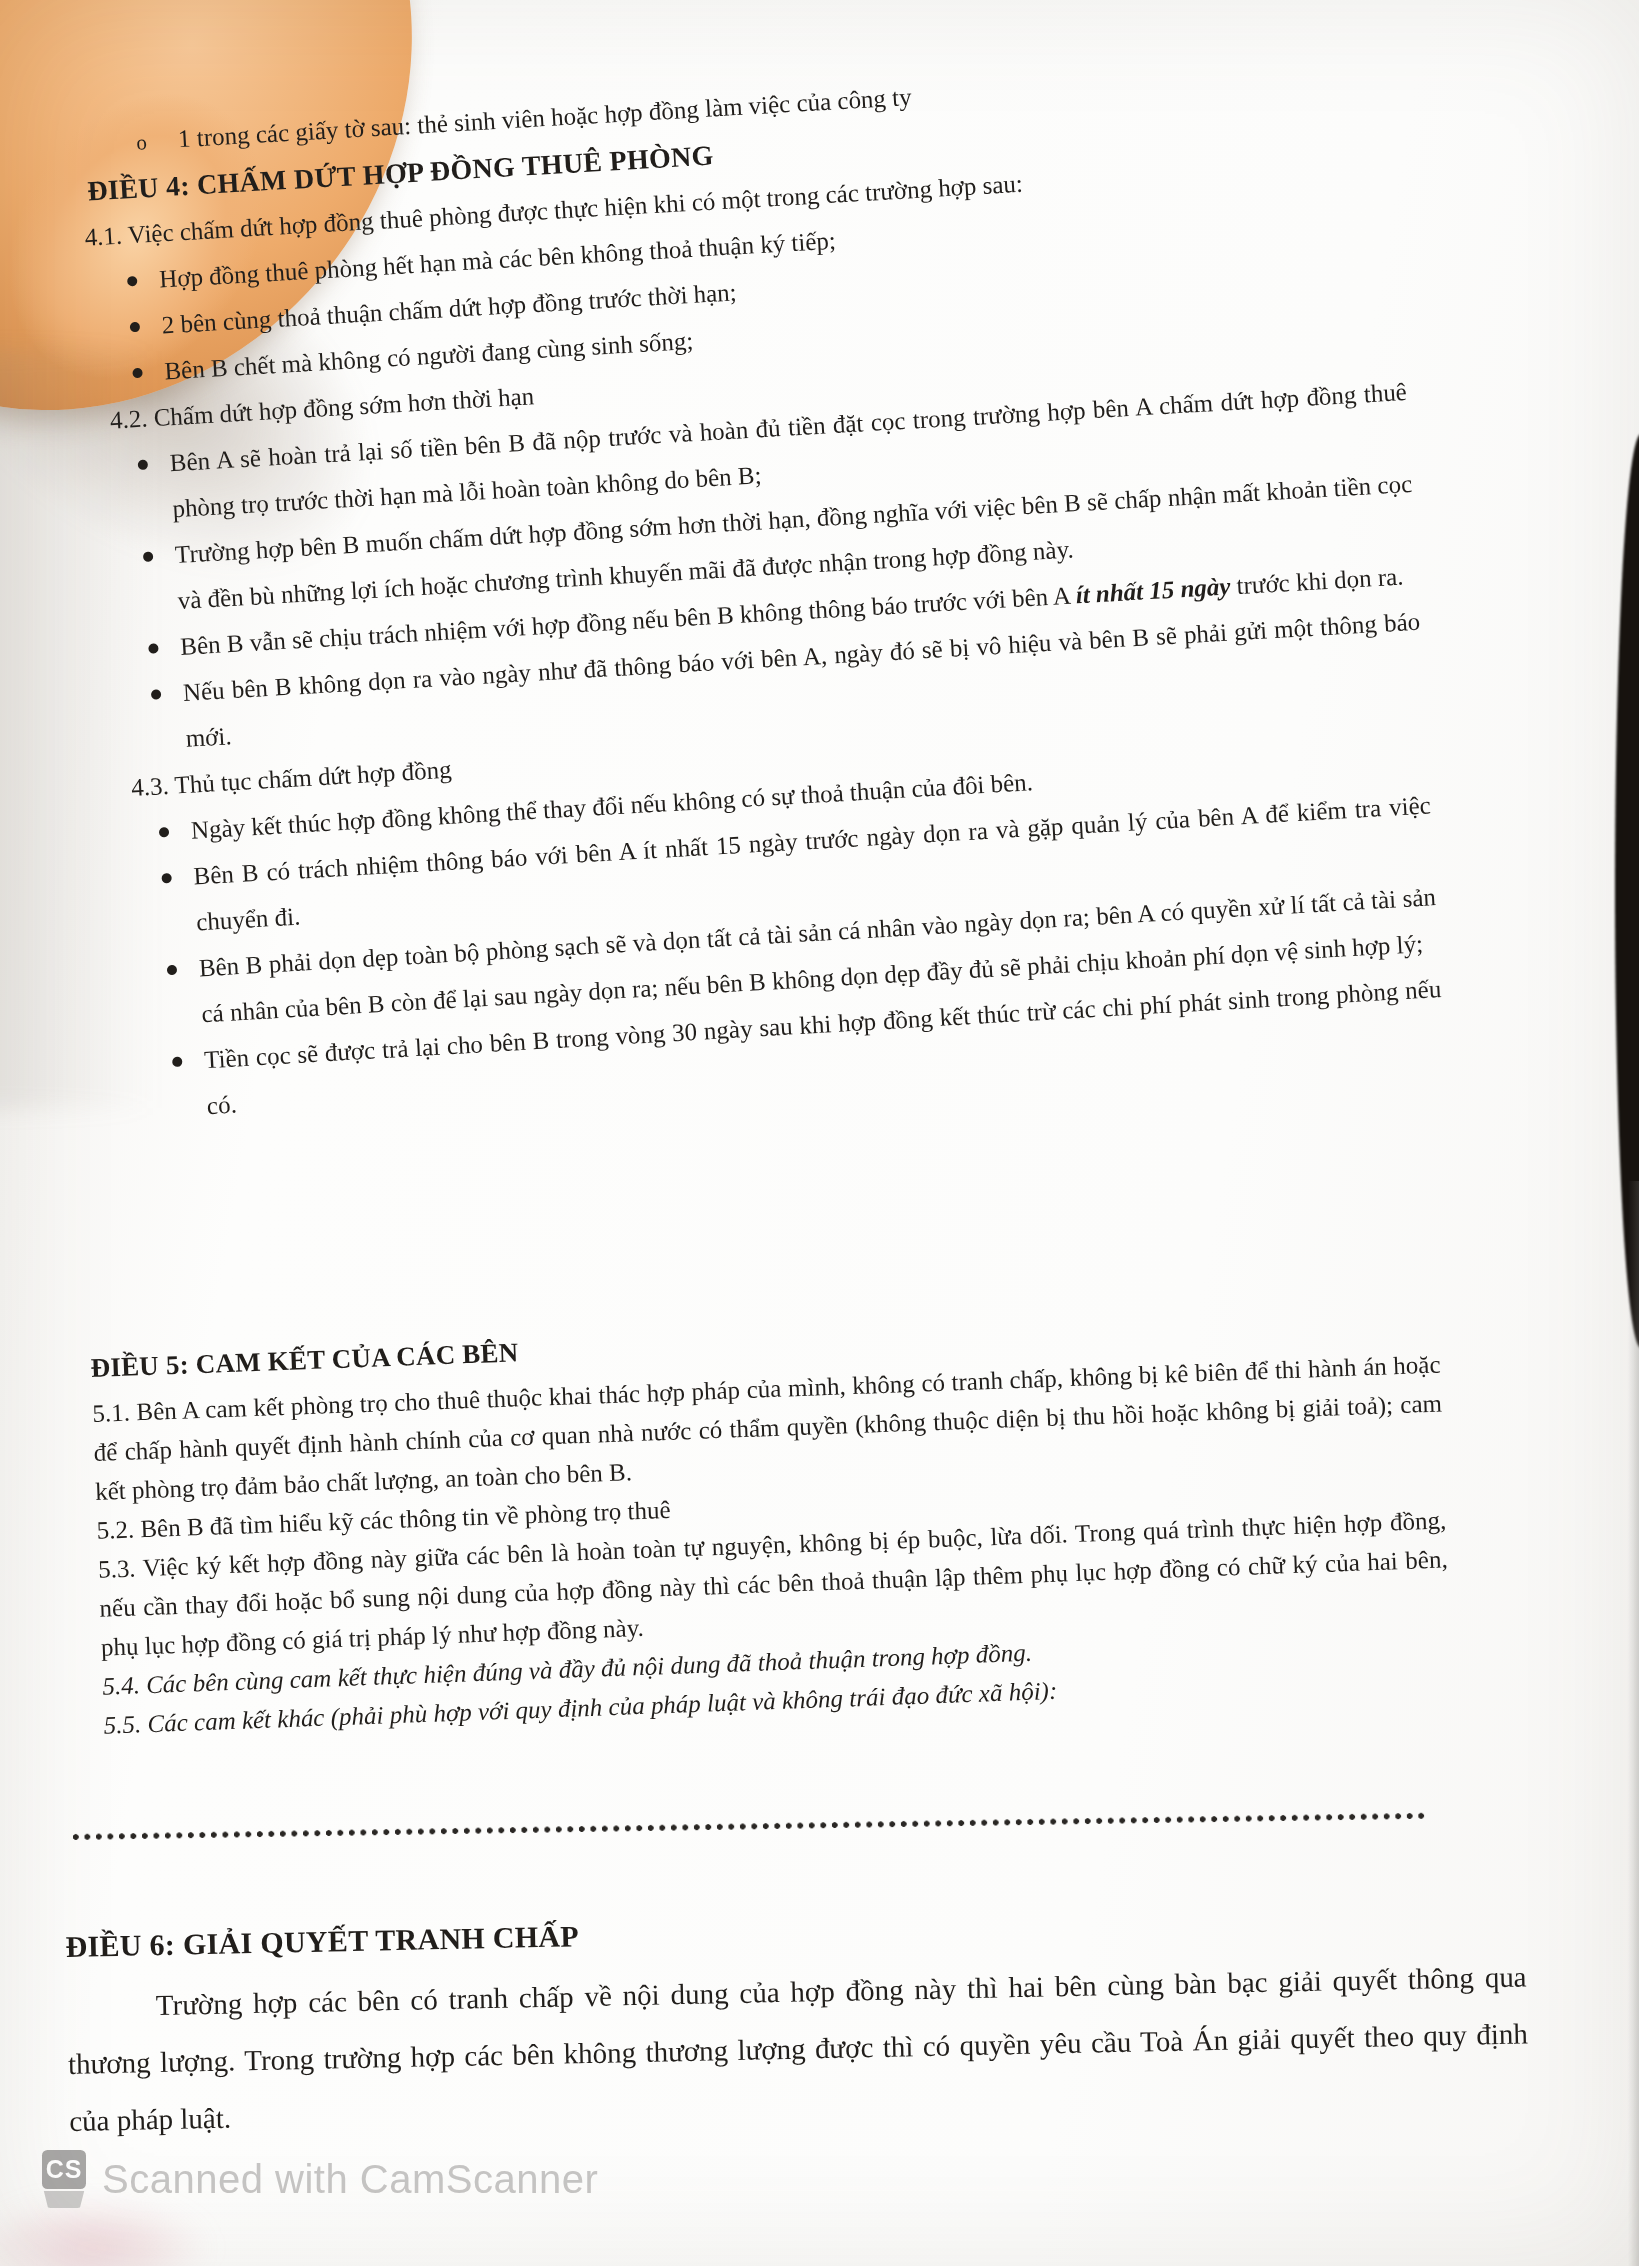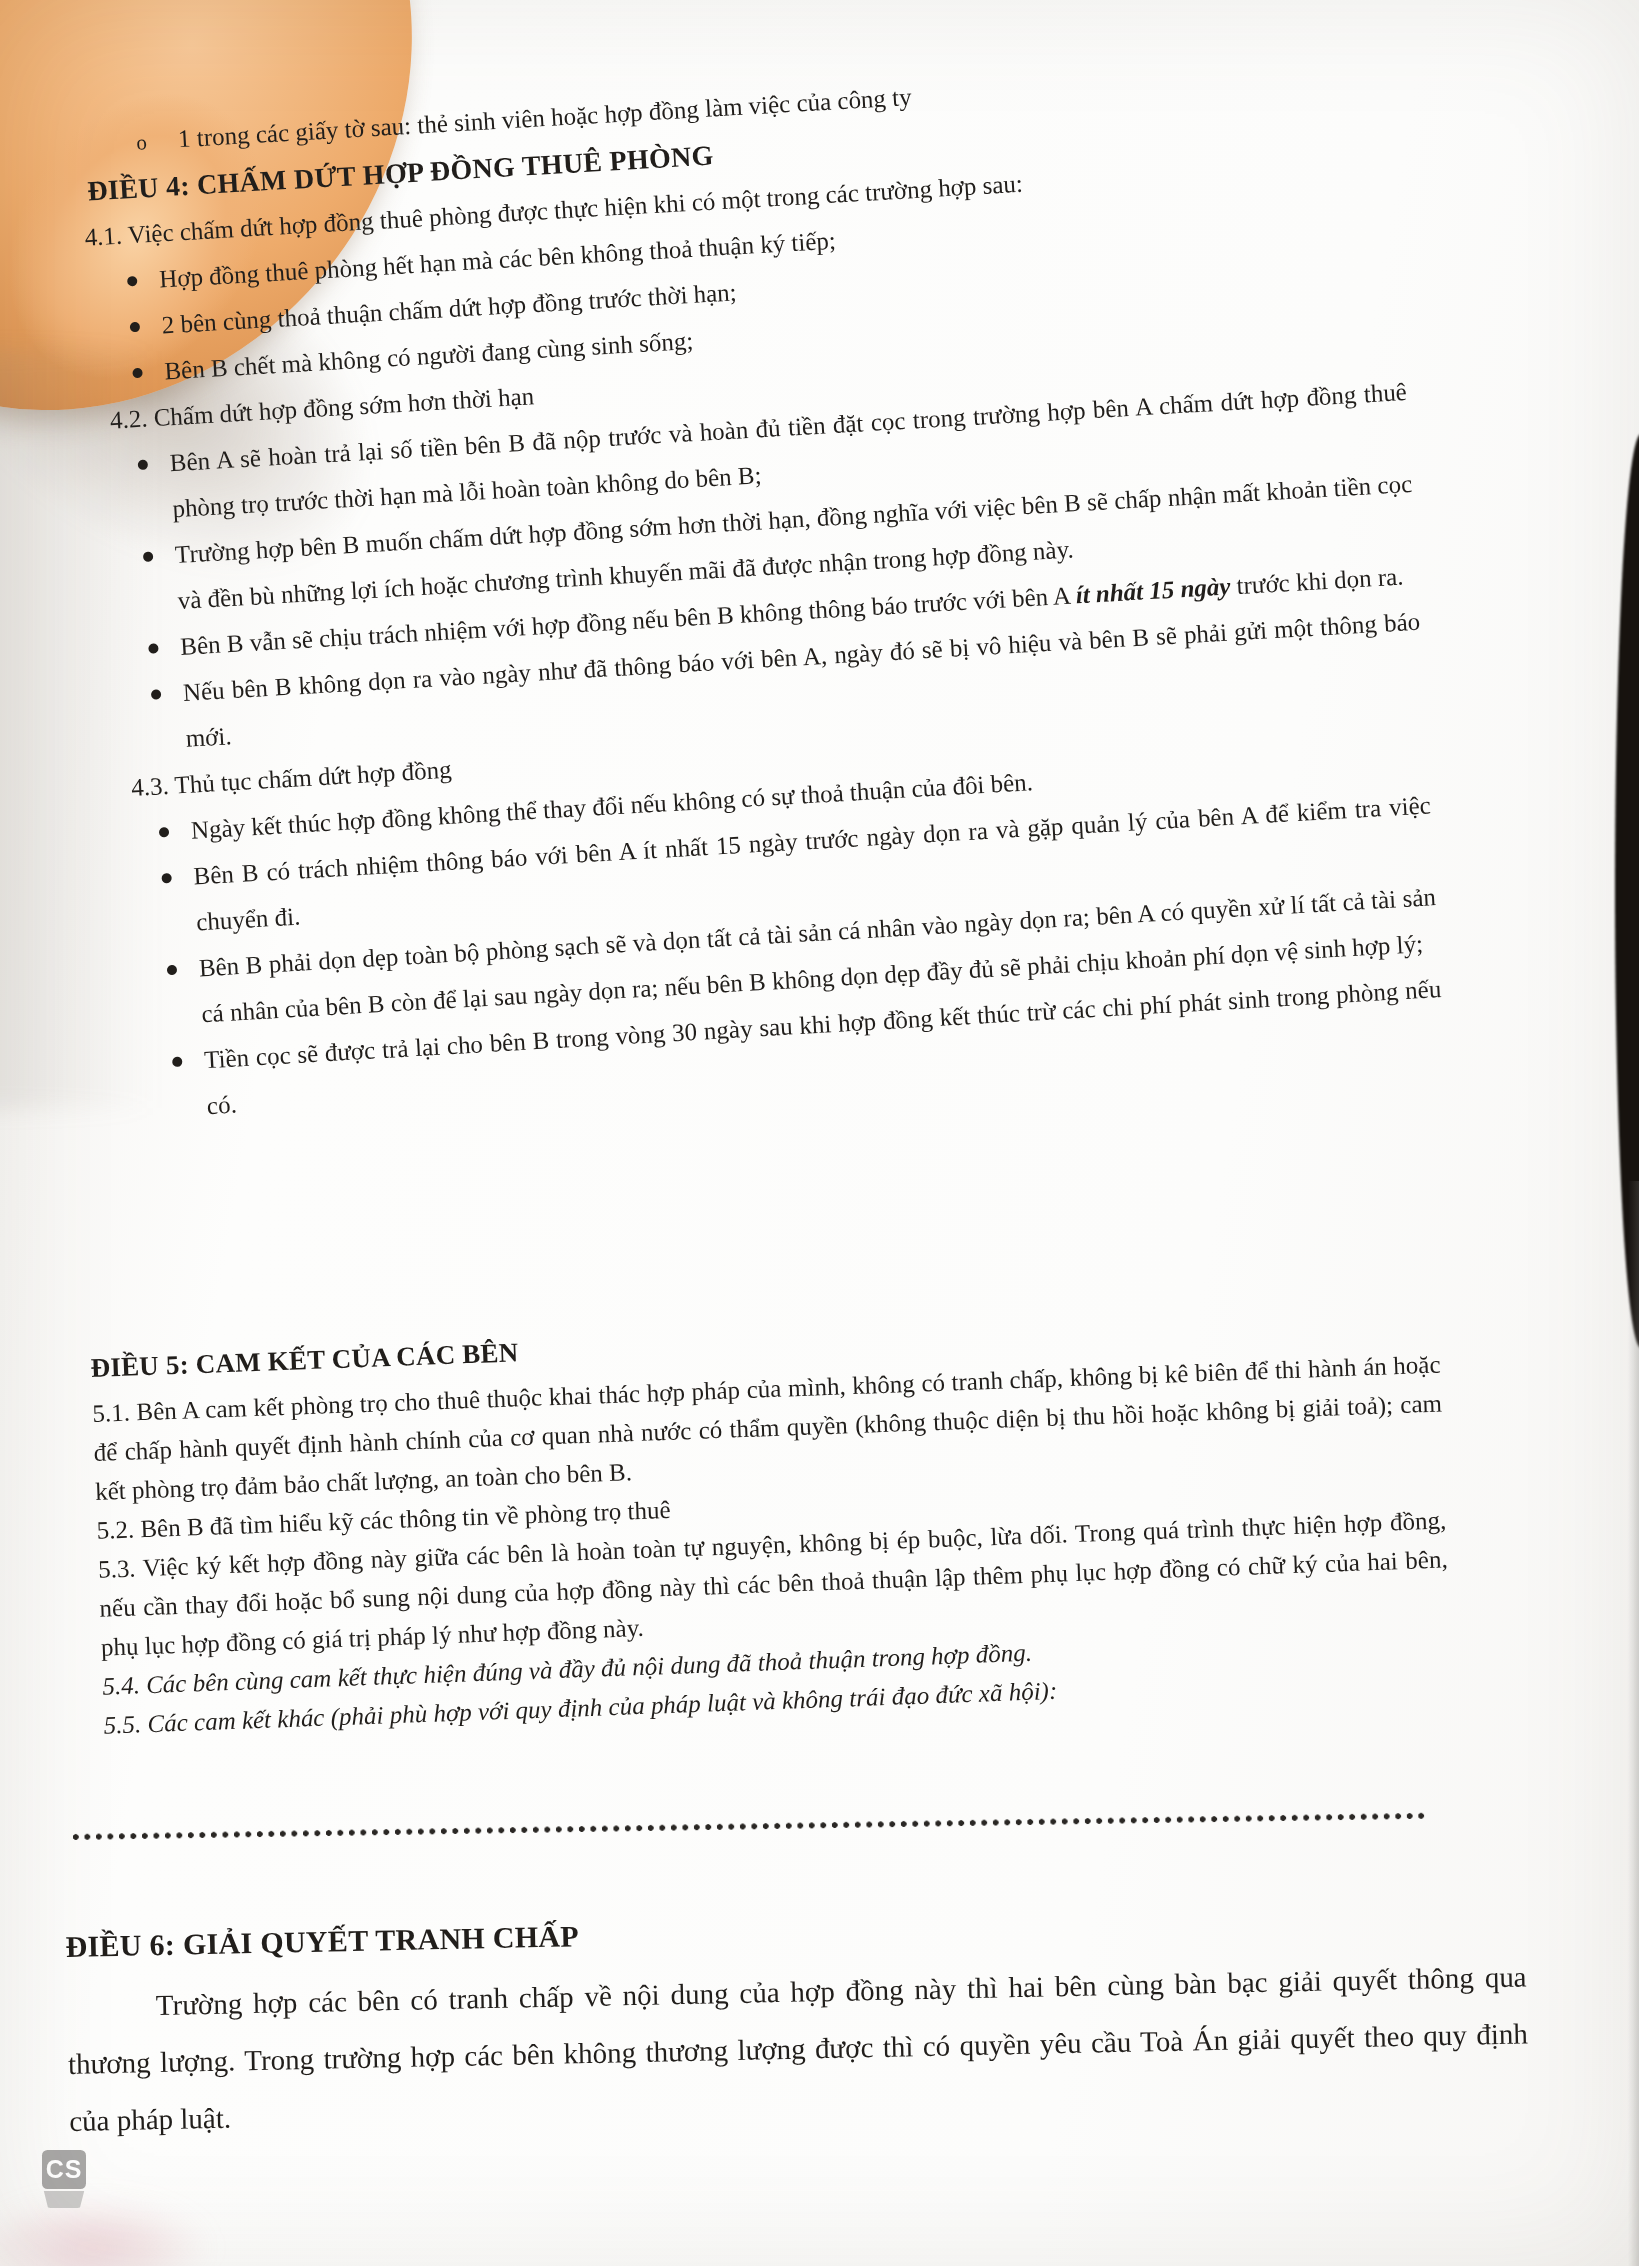--- a/index.html
+++ b/index.html
@@ -176,16 +176,17 @@
   <div class="secC">
     <div class="hC">ĐIỀU 6: GIẢI QUYẾT TRANH CHẤP</div>
     <div class="pC">Trường hợp các bên có tranh chấp về nội dung của hợp đồng này thì hai bên cùng bàn bạc giải quyết thông qua thương lượng. Trong trường hợp các bên không thương lượng được thì có quyền yêu cầu Toà Án giải quyết theo quy định của pháp luật.</div>
   </div>
 
   <div class="cs-footer">
     <div class="cs-logo">
       <div class="cs-logo-box">CS</div>
       <div class="cs-logo-tab"></div>
     </div>
+    <div class="cs-text">Scanned with CamScanner</div>
   </div>
 
 </div>
 
 
 </body></html>

